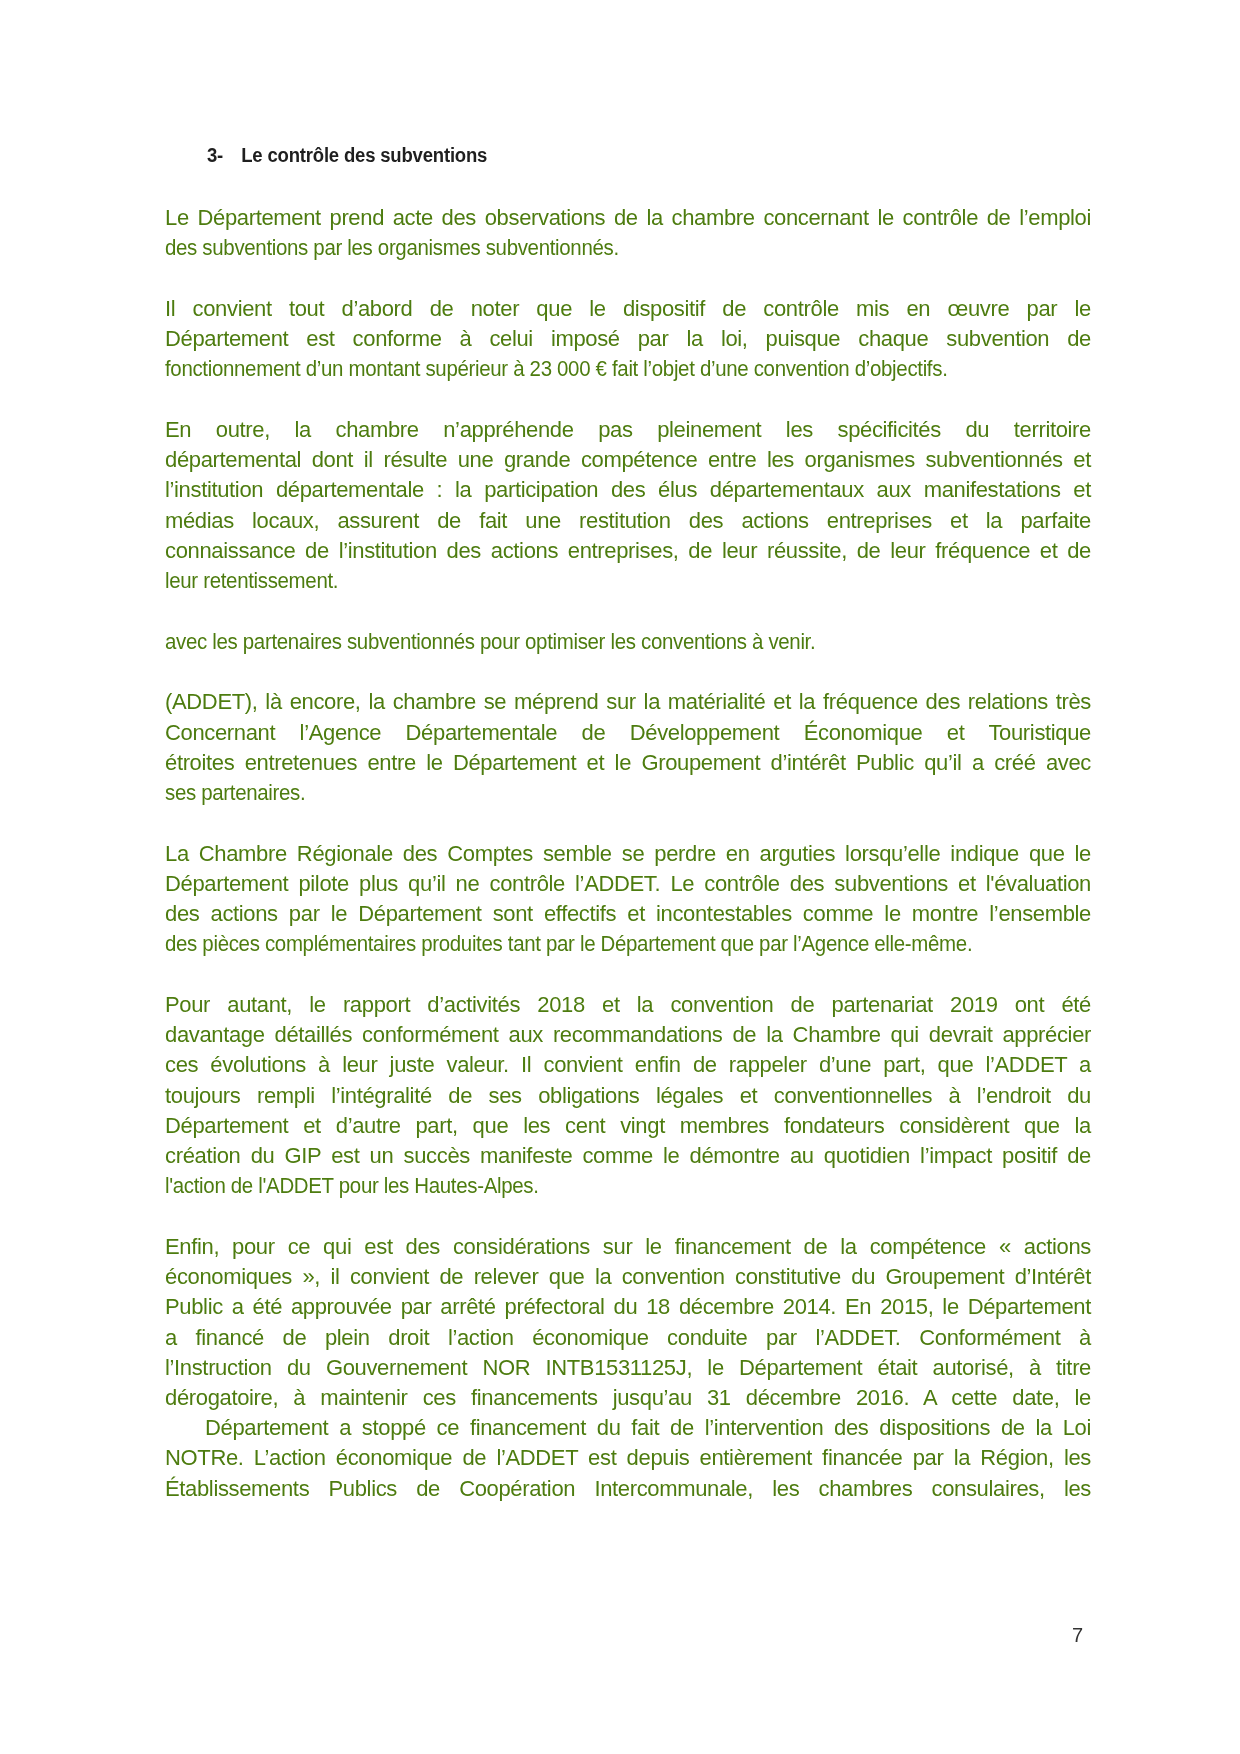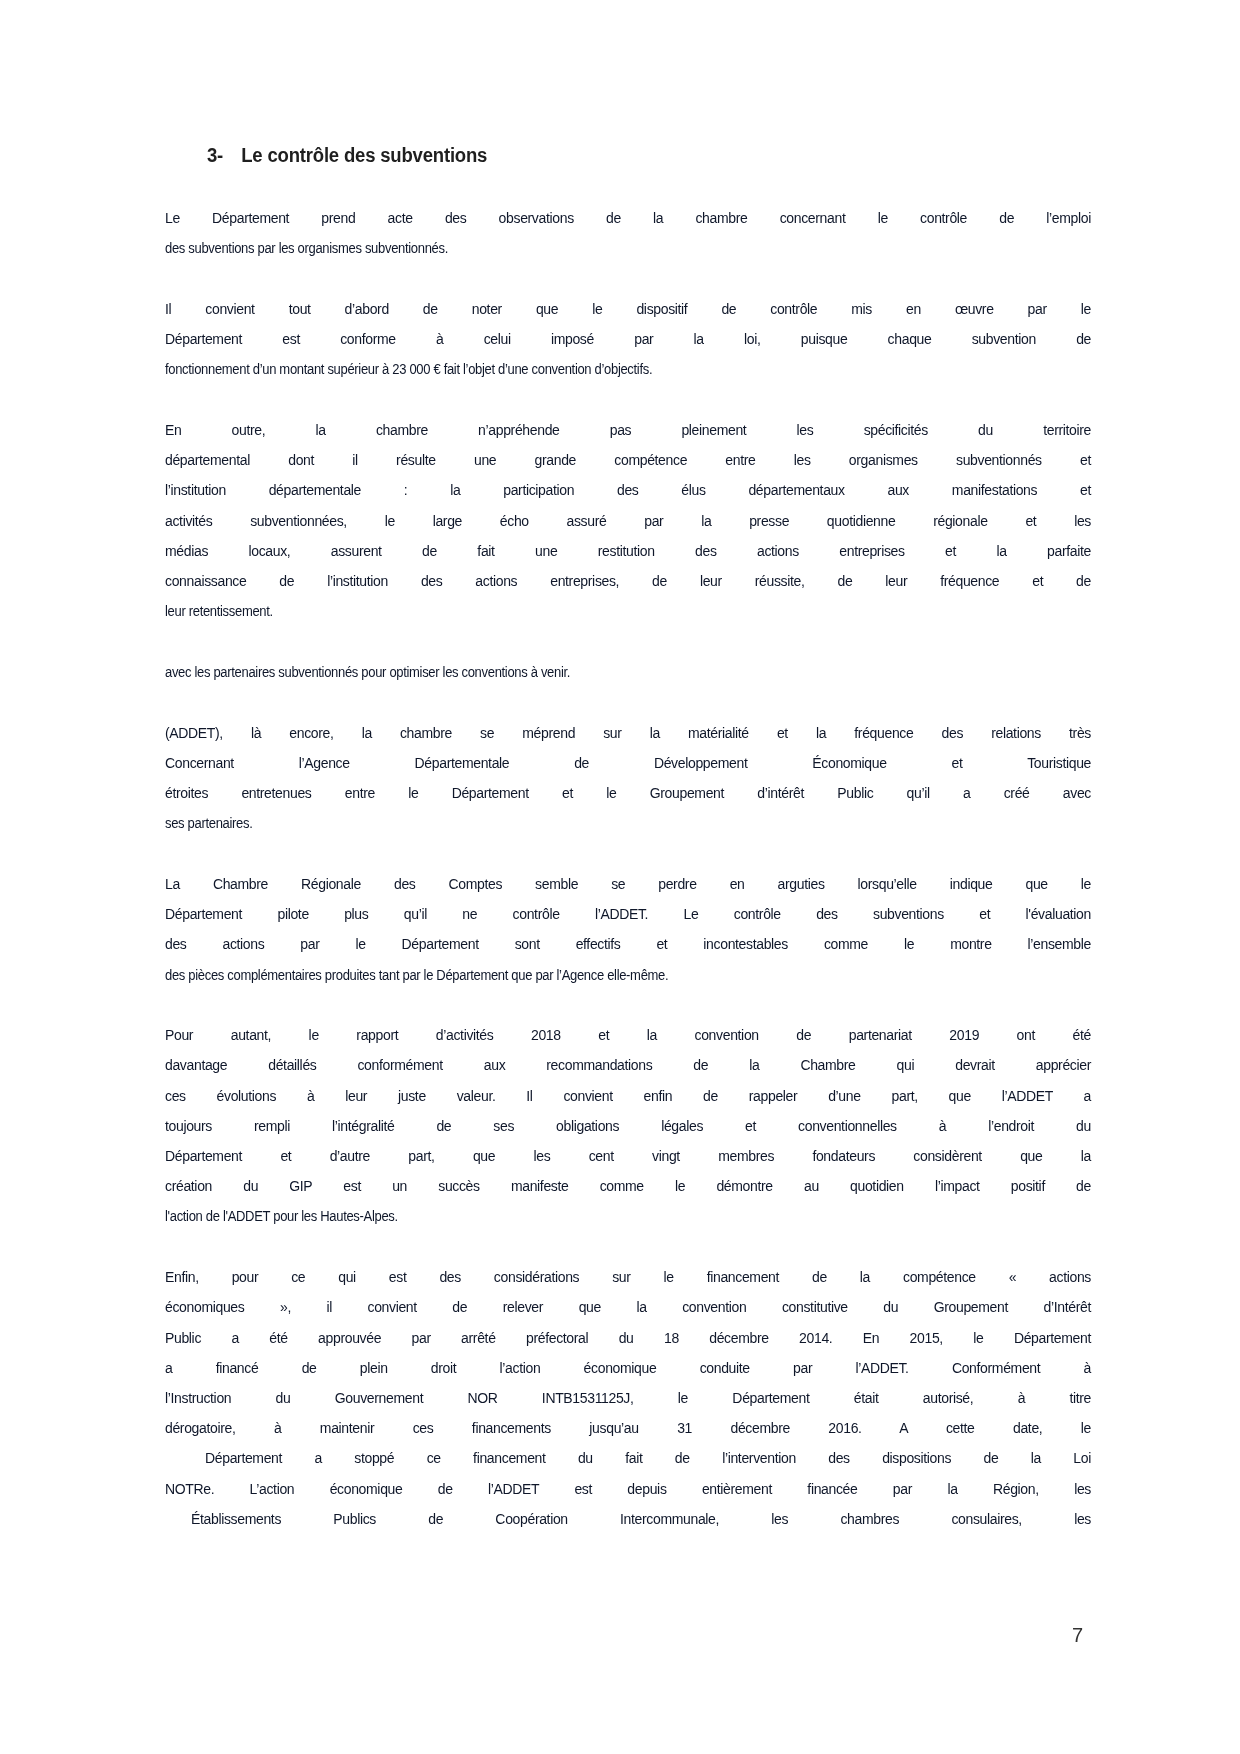--- a/index.html
+++ b/index.html
@@ -38,26 +38,26 @@
       display: inline-block;
       width: 36px;
     }
     .content {
       position: absolute;
       left: 165px;
       top: 203px;
       width: 926px;
     }
     .para {
-      font-size: 14px;
+      font-size: 22px;
       line-height: 30.2px;
       text-align: justify;
       margin: 0 0 30.5px 0;
       letter-spacing: -0.35px;
-      color: #0f172a;
+      color: #4d7c0f;
     }
     .para .ln {
       display: block;
       text-align: justify;
       text-align-last: justify;
       white-space: nowrap;
       overflow: visible;
     }
     .para .ln.last {
       text-align-last: left;
@@ -85,21 +85,20 @@
       </div>
       <div class="para">
         <span class="ln" style="display: block; white-space: nowrap;">Il convient tout d’abord de noter que le dispositif de contrôle mis en œuvre par le</span>
         <span class="ln" style="display: block; white-space: nowrap;">Département est conforme à celui imposé par la loi, puisque chaque subvention de</span>
         <span class="ln last" style="display: block; white-space: nowrap; transform: scaleX(0.93); transform-origin: left top;">fonctionnement d’un montant supérieur à 23 000 € fait l’objet d’une convention d’objectifs.</span>
       </div>
       <div class="para">
         <span class="ln" style="display: block; white-space: nowrap;">En outre, la chambre n’appréhende pas pleinement les spécificités du territoire</span>
         <span class="ln" style="display: block; white-space: nowrap;">départemental dont il résulte une grande compétence entre les organismes subventionnés et</span>
         <span class="ln" style="display: block; white-space: nowrap;">l’institution départementale : la participation des élus départementaux aux manifestations et</span>
-        <span class="ln" style="display: block; white-space: nowrap;">activités subventionnées, le large écho assuré par la presse quotidienne régionale et les</span>
         <span class="ln" style="display: block; white-space: nowrap;">médias locaux, assurent de fait une restitution des actions entreprises et la parfaite</span>
         <span class="ln" style="display: block; white-space: nowrap;">connaissance de l’institution des actions entreprises, de leur réussite, de leur fréquence et de</span>
         <span class="ln last" style="display: block; white-space: nowrap; transform: scaleX(0.93); transform-origin: left top;">leur retentissement.</span>
       </div>
       <div class="para">
         <span class="ln last" style="display: block; white-space: nowrap; transform: scaleX(0.93); transform-origin: left top;">avec les partenaires subventionnés pour optimiser les conventions à venir.</span>
       </div>
       <div class="para">
         <span class="ln" style="display: block; white-space: nowrap;">(ADDET), là encore, la chambre se méprend sur la matérialité et la fréquence des relations très</span>
         <span class="ln" style="display: block; white-space: nowrap;">Concernant l’Agence Départementale de Développement Économique et Touristique</span>
@@ -123,18 +122,18 @@
       </div>
       <div class="para">
         <span class="ln" style="display: block; white-space: nowrap;">Enfin, pour ce qui est des considérations sur le financement de la compétence « actions</span>
         <span class="ln" style="display: block; white-space: nowrap;">économiques », il convient de relever que la convention constitutive du Groupement d’Intérêt</span>
         <span class="ln" style="display: block; white-space: nowrap;">Public a été approuvée par arrêté préfectoral du 18 décembre 2014. En 2015, le Département</span>
         <span class="ln" style="display: block; white-space: nowrap;">a financé de plein droit l’action économique conduite par l’ADDET. Conformément à</span>
         <span class="ln" style="display: block; white-space: nowrap;">l’Instruction du Gouvernement NOR INTB1531125J, le Département était autorisé, à titre</span>
         <span class="ln" style="display: block; white-space: nowrap;">dérogatoire, à maintenir ces financements jusqu’au 31 décembre 2016. A cette date, le</span>
         <span class="ln" style="display: block; white-space: nowrap; margin-left: 40px;">Département a stoppé ce financement du fait de l’intervention des dispositions de la Loi</span>
         <span class="ln" style="display: block; white-space: nowrap;">NOTRe. L’action économique de l’ADDET est depuis entièrement financée par la Région, les</span>
-        <span class="ln" style="display: block; white-space: nowrap; margin-left: 26px;">Établissements Publics de Coopération Intercommunale, les chambres consulaires, les</span>
+        <span class="ln" style="display: block; white-space: nowrap;">Établissements Publics de Coopération Intercommunale, les chambres consulaires, les</span>
       </div>
     </div>
 
   <div class="page-number">7</div>
 </div>
 
 </body></html>

